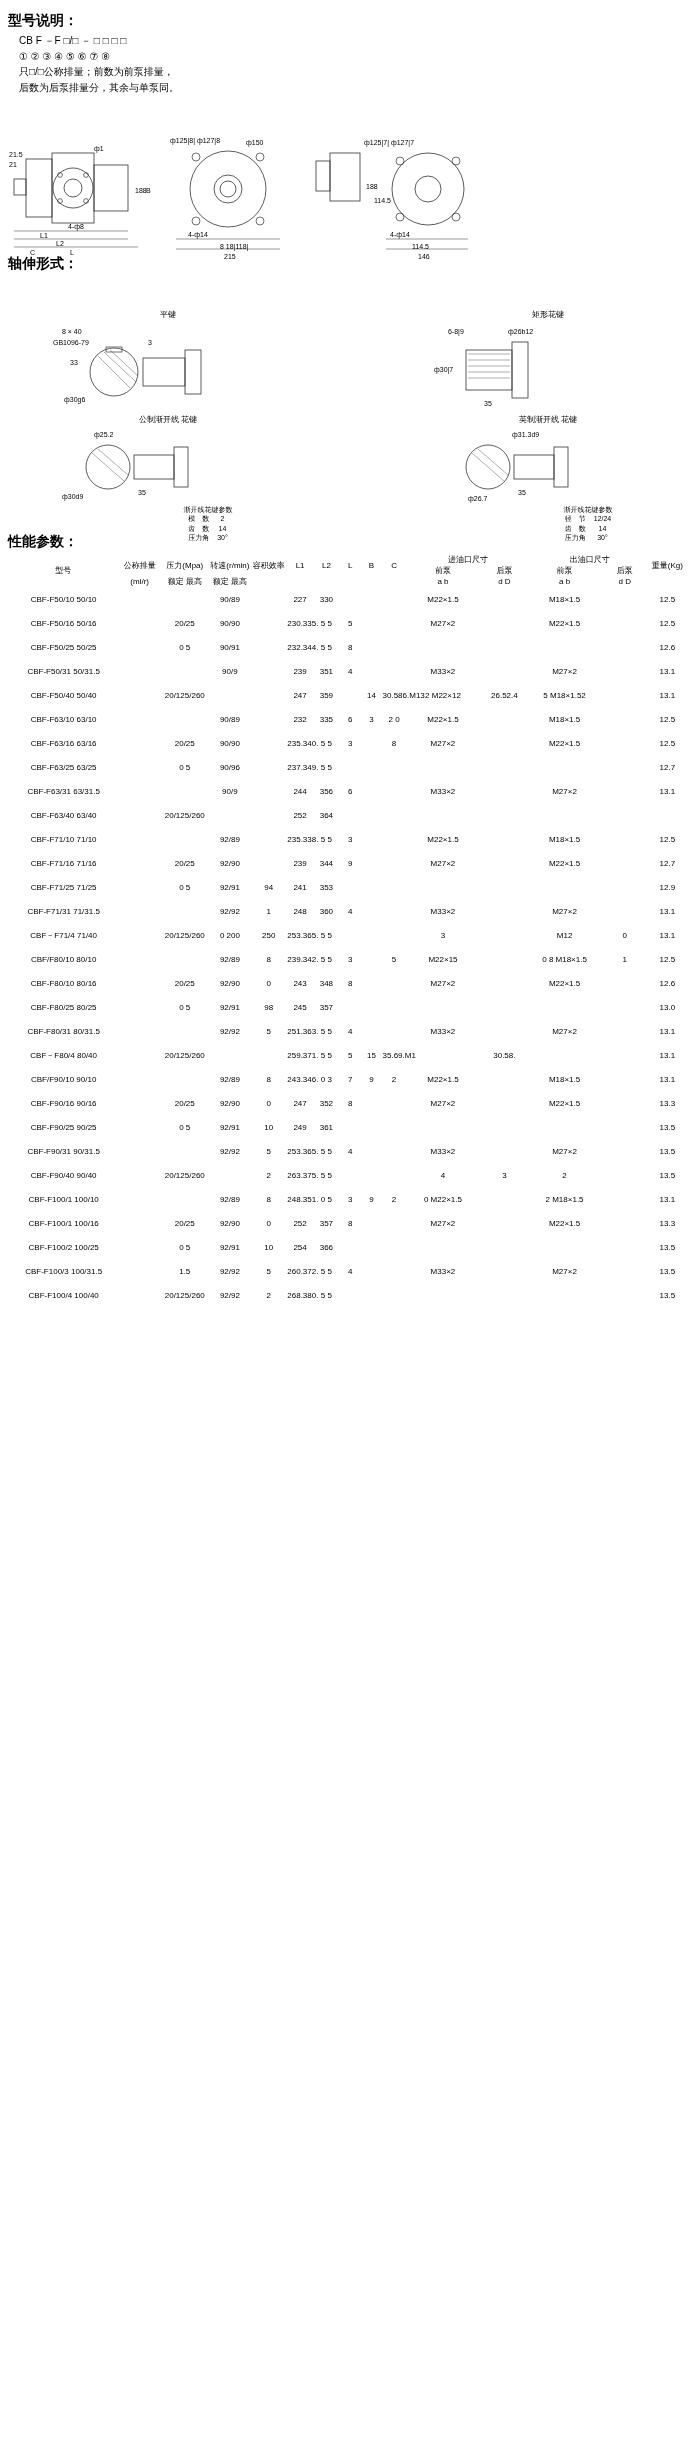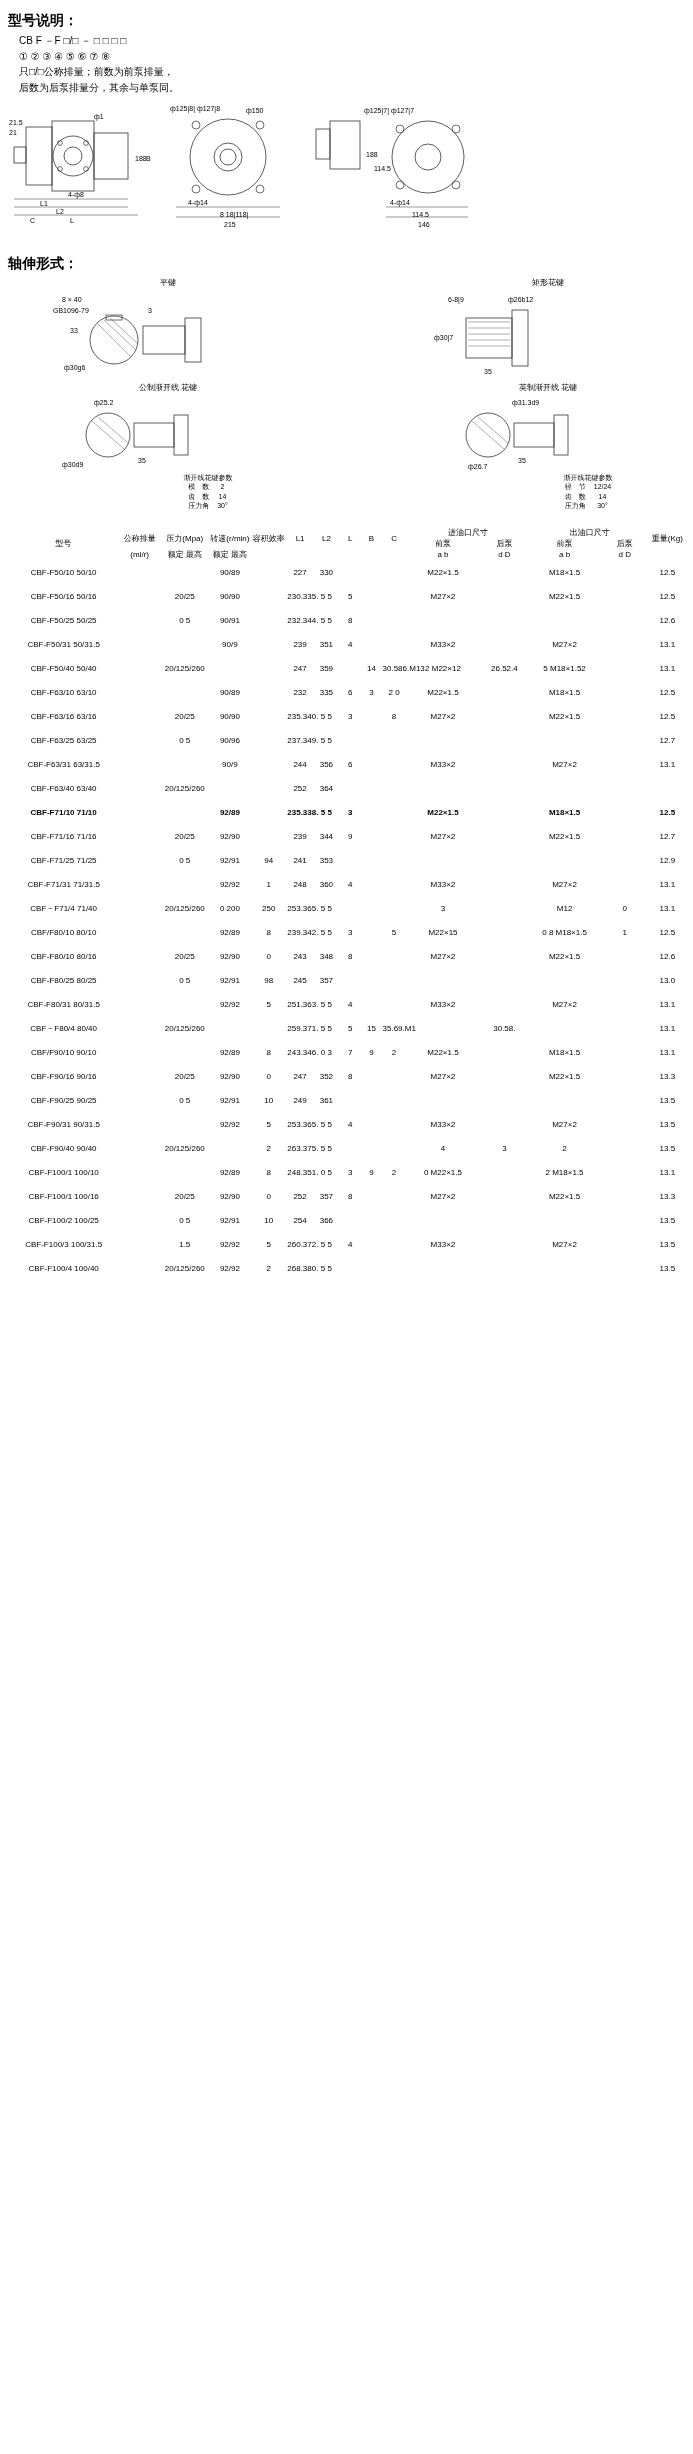--- a/index.html
+++ b/index.html
@@ -2,21 +2,21 @@
 <html><head>
 <meta charset="utf-8">
 <style>
   html,body{margin:0;padding:0;background:#fff;}
   body{width:693px;font-family:"Liberation Sans","DejaVu Sans",sans-serif;color:#000;font-size:9px;}
   .page{width:693px;position:relative;padding:6px 8px 10px 8px;box-sizing:border-box;}
   .sec-title{font-size:14px;font-weight:bold;margin:6px 0 3px 0;}
   .intro{font-size:10px;line-height:1.55;}
   .intro div{white-space:pre;margin-left:11px;}
   .dim-area{position:relative;height:150px;margin-top:4px;border:0;}
-  .blk{position:absolute;}
+  .blk{position:absolute;margin-top:32px;}
   .cap{font-size:8px;text-align:center;}
   .shaft-area{position:relative;height:250px;margin-top:4px;}
   table.perf{border-collapse:collapse;width:100%;font-size:8px;table-layout:fixed;}
   table.perf td,table.perf th{border:0;padding:1px 1px;vertical-align:middle;text-align:center;line-height:1.15;}
   table.perf .hrow td{font-size:8px;font-weight:normal;}
   .model{text-align:left;padding-left:2px !important;white-space:nowrap;}
   svg{display:block;}
   .drw-label{font-size:7px;fill:#000;}
   .spline-box{font-size:7px;line-height:1.35;text-align:center;}
   .spline-box table{border-collapse:collapse;margin:0 auto;font-size:7px;}
@@ -206,20 +206,21 @@
           <tr>
                 <td>压力角</td>
                 <td>30°</td>
               </tr>
         </tbody>
           </table>
       </div>
     </div>
   </div>
 
+  <div class="sec-title" style="margin-top:6px;">性能参数：</div>
 
   <table class="perf">
     <colgroup>
       <col style="width:88px">
         <col style="width:34px">
         <col style="width:38px">
       <col style="width:34px">
         <col style="width:28px">
       <col style="width:22px">
         <col style="width:20px">
@@ -452,21 +453,21 @@
           <td>364</td>
           <td></td>
           <td></td>
           <td></td>
           <td></td>
           <td></td>
           <td></td>
           <td></td>
           <td></td>
         </tr>
-        <tr style="height: 24px; font-weight: bold;">
+        <tr style="height: 24px;">
           <td class="model">CBF-F71/10 71/10</td>
           <td></td>
           <td></td>
           <td>92/89</td>
           <td></td>
           <td>235.338.</td>
           <td>5   5</td>
           <td>3</td>
           <td></td>
           <td></td>

